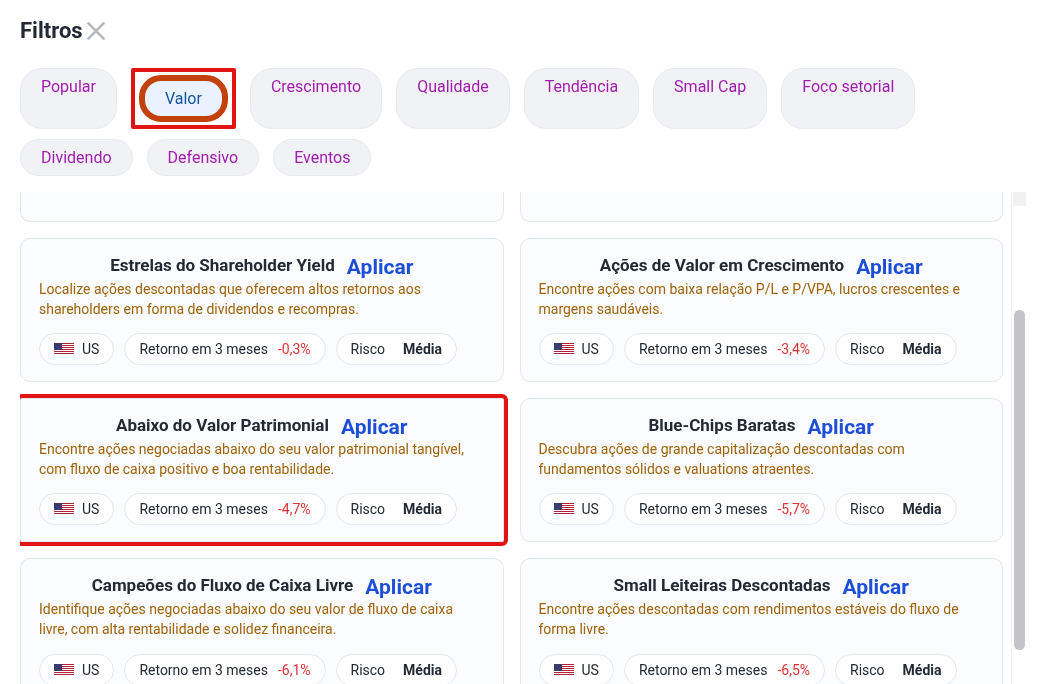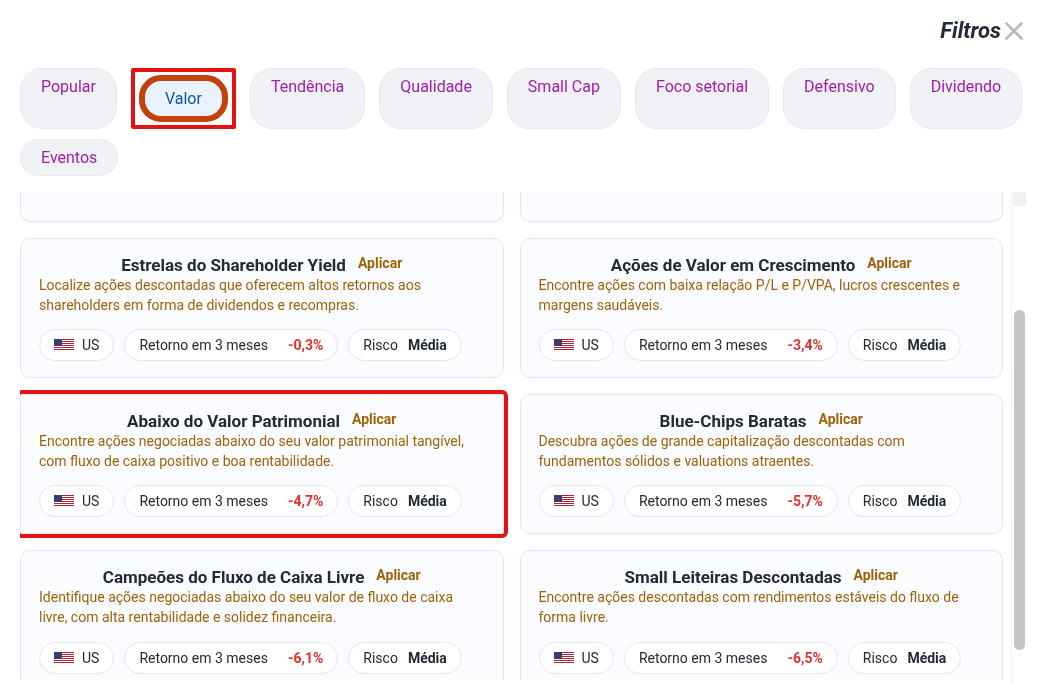--- a/index.html
+++ b/index.html
@@ -1,45 +1,45 @@
 <!DOCTYPE html>
 <html><head>
   <meta charset="utf-8">
   <style>
     * { box-sizing: border-box; margin: 0; padding: 0; }
     body { font-family: -apple-system, BlinkMacSystemFont, "Segoe UI", Roboto, Arial, sans-serif; background: #fff; color: #232a35; width: 1047px; height: 684px; overflow: hidden; position: relative; }
     .modal { padding: 18px 20px 0 20px; height: 100%; display: flex; flex-direction: column; }
-    .header-row { display: flex; justify-content: flex-end; align-items: flex-start; font-style: italic; }
+    .header-row { display: flex; justify-content: flex-start; align-items: flex-start; }
     .title { font-size: 22px; font-weight: 700; color: #232a35; }
     .close-btn { cursor: pointer; color: #b5b9c1; }
     .close-btn svg { width: 26px; height: 26px; }
     .tabs { display: flex; flex-wrap: wrap; gap: 10px 14px; margin-top: 20px; margin-bottom: 10px; }
     .tab { border: 1px solid #e7e9ee; background: #f0f2f5; color: #a21caf; border-radius: 22px; padding: 8px 20px; font-size: 16px; cursor: pointer; white-space: nowrap; }
     .tab.active { background: #eaf2ff; border: 6px solid #c2410c; color: #1256a0; }
     .tab-highlight { border: 4px solid #e11313; border-radius: 2px; padding: 3px 4px; display: inline-flex; }
     .scroll-wrap { display: flex; flex: 1; overflow: hidden; margin-top: 6px; }
     .cards-area { flex: 1; overflow-y: hidden; padding-right: 8px; }
     .scrollbar { width: 16px; background: #fff; position: relative; border-left: 1px solid #f1f1f1; }
     .scrollbar::before { content: ""; position: absolute; top: 0; left: 1px; right: 1px; height: 14px; background: #f1f1f1; }
     .scroll-thumb { position: absolute; left: 2px; right: 2px; top: 118px; height: 340px; background: #c2c4c8; border-radius: 6px; }
     .grid { display: grid; grid-template-columns: 1fr 1fr; gap: 16px; }
     .cut-row { margin-bottom: 16px; }
     .cut-card { height: 30px; border: 1px solid #e1e6ef; border-top: none; border-radius: 0 0 10px 10px; background: #fafcff; }
     .card { border: 1px solid #e1e6ef; border-radius: 10px; background: #fafcff; padding: 16px 18px; position: relative; }
     .card-head { display: flex; justify-content: center; align-items: flex-start; gap: 12px; }
     .card-title { font-size: 17px; font-weight: 700; color: #232a35; }
-    .apply { font-size: 14px; font-weight: 700; color: #a16207; cursor: pointer; white-space: nowrap; }
+    .apply { font-size: 21px; font-weight: 700; color: #1d4ed8; cursor: pointer; white-space: nowrap; }
     .card-desc { font-size: 14px; color: #a16207; margin-top: 1px; line-height: 1.4; }
     .chips { display: flex; gap: 10px; margin-top: 14px; flex-wrap: wrap; }
     .chip { border: 1px solid #e3e7ee; background: #fff; border-radius: 20px; padding: 7px 14px; font-size: 14px; display: inline-flex; align-items: center; gap: 8px; white-space: nowrap; }
     .flag { width: 20px; height: 12px; display: inline-block; position: relative; }
     .flag .stripes { position: absolute; inset: 0; background: repeating-linear-gradient(#b22234 0, #b22234 1px, #fff 1px, #fff 2px); }
     .flag .canton { position: absolute; top: 0; left: 0; width: 8px; height: 7px; background: #3c3b6e; }
-    .ret-val { font-weight: 700; color: #e03131; margin-left: 12px; }
-    .risk-val { font-weight: 700; color: #232a35; margin-left: 2px; }
+    .ret-val { font-weight: 400; color: #e03131; margin-left: 2px; }
+    .risk-val { font-weight: 700; color: #232a35; margin-left: 10px; }
     .card.highlighted { outline: 4px solid #e11313; outline-offset: 0; border-radius: 2px; }
     .card.cutoff { border-bottom: none; border-radius: 10px 10px 0 0; padding-bottom: 6px; }
   </style>
 </head>
 <body>
 
 <div class="modal">
   <div class="header-row">
     <div class="title">Filtros</div>
     <div class="close-btn">
@@ -47,26 +47,27 @@
           <path d="M5 5 L19 19 M19 5 L5 19" stroke="currentColor" stroke-width="2.5" stroke-linecap="round" fill="none"></path>
         </svg>
     </div>
   </div>
 
   <div class="tabs" id="tabs">
       <div class="tab">Popular</div>
       <span class="tab-highlight">
         <div class="tab active">Valor</div>
       </span>
+      <div class="tab">Crescimento</div>
+      <div class="tab">Qualidade</div>
       <div class="tab">Tendência</div>
-      <div class="tab">Qualidade</div>
       <div class="tab">Small Cap</div>
       <div class="tab">Foco setorial</div>
+      <div class="tab">Dividendo</div>
       <div class="tab">Defensivo</div>
-      <div class="tab">Dividendo</div>
       <div class="tab">Eventos</div>
     </div>
 
   <div class="scroll-wrap">
     <div class="cards-area">
       <div class="grid cut-row">
         <div class="cut-card"></div>
         <div class="cut-card"></div>
       </div>
       <div class="grid" id="cards">

